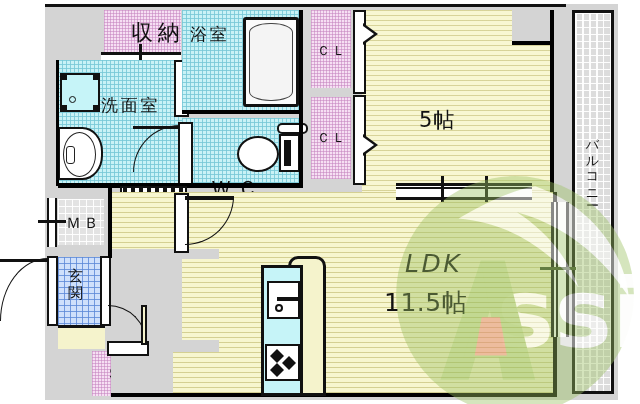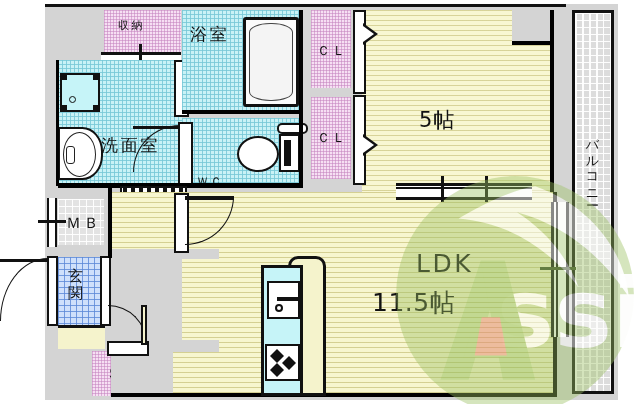--- a/index.html
+++ b/index.html
@@ -60,24 +60,24 @@
   .fl-step{ background:#f5f3cc; }   
 
   
   .wall{background:#000;}
 
   
   .lab{position:absolute;color:#111;white-space:nowrap;
        font-family:"DejaVu Sans","Liberation Sans",sans-serif;}
   .lab-jp{letter-spacing:.14em;}
   .lab-ldk{font-size:25px;letter-spacing:.10em;}
-  .lab-ldk2{font-size:25px;letter-spacing:.02em;}
+  .lab-ldk2{font-size:25px;letter-spacing:.02em;margin-left:12px;}
   .lab-room{font-size:21px;letter-spacing:.16em;font-family:Liberation Mono, monospace;}
   .lab-room2{font-size:21px;letter-spacing:.04em;}
-  .lab-sm{font-size:11px;letter-spacing:.22em;}
+  .lab-sm{font-size:22px;letter-spacing:.22em;padding-left:13px;}
   .lab-cl{font-size:13px;letter-spacing:.18em;}
   .lab-vert{writing-mode:vertical-rl;text-orientation:upright;
             font-size:13px;letter-spacing:.18em;line-height:1;}
   .lab-genkan{font-size:15px;line-height:1.12;letter-spacing:.05em;text-align:center;}
 
   
   .fix{position:absolute;box-sizing:border-box;}
   .tub{border:3px solid #111;background:#fbfbfb;border-radius:3px;}
   .tub-inner{position:absolute;inset:3px;border:1.5px solid #444;
              border-radius:48% 48% 48% 48% / 12% 12% 12% 12%;background:#f4f4f4;}
@@ -152,21 +152,21 @@
   <div class="fold right" style="left:363px;top:134px;"></div>
   <div class="fold-in" style="left:363px;top:137px;"></div>
 
   <div class="abs fl-closet" style="left:104px;top:10px;width:77px;height:45px;"></div>
   <div class="lab lab-sm lab-jp" style="left:118px;top:18px;">収納</div>
 
   <div class="slide-h" style="left:101px;top:52px;width:80px;height:10px;"></div>
   <div class="tick" style="left:139px;top:44px;width:3px;height:28px;"></div>
 
   <div class="abs fl-water" style="left:58px;top:60px;width:124px;height:125px;"></div>
-  <div class="lab lab-room lab-jp" style="left:101px;top:94px;font-size:17px;margin-top:40px;">洗面室</div>
+  <div class="lab lab-room lab-jp" style="left:101px;top:94px;font-size:17px;">洗面室</div>
 
   <div class="fix washpan" style="left:60px;top:73px;width:40px;height:39px;">
     <i style="left:-1px;top:-1px;"></i>
       <i style="right:-1px;top:-1px;"></i>
     <i style="left:-1px;bottom:-1px;"></i>
       <i style="right:-1px;bottom:-1px;"></i>
     <span style="position:absolute;left:7px;bottom:7px;width:5px;height:5px;
                  border:1.5px solid #111;border-radius:50%;background:#c6f4f8;"></span>
   </div>
 
@@ -232,21 +232,21 @@
   <div class="lab lab-cl lab-jp" style="left:106px;top:364px;font-size:16px;">ＳＢ</div>
 
   <div class="abs fl-ldk" style="left:111px;top:192px;width:446px;height:204px;"></div>
 
   <div class="abs slab" style="left:111px;top:249px;width:60px;height:102px;"></div>
   <div class="abs slab" style="left:111px;top:345px;width:62px;height:51px;"></div>
   <div class="abs slab" style="left:171px;top:249px;width:48px;height:10px;"></div>
   <div class="abs slab" style="left:171px;top:340px;width:48px;height:12px;"></div>
   <div class="abs slab" style="left:171px;top:249px;width:11px;height:103px;"></div>
 
-  <div class="lab lab-ldk" style="left:416px;top:249px;">LDK</div>
+  <div class="lab lab-ldk" style="left:405px;top:249px;font-style:italic;">LDK</div>
   <div class="lab lab-ldk2" style="left:372px;top:286px;">11.5帖</div>
 
   <div class="abs wall" style="left:111px;top:393px;width:446px;height:4px;"></div>
   <div class="abs wall" style="left:553px;top:192px;width:4px;height:205px;"></div>
   <div class="abs wall" style="left:108px;top:188px;width:4px;height:70px;"></div>
 
   <div class="jamb" style="left:174px;top:193px;width:11px;height:56px;"></div>
   <div class="swing br" style="left:185px;top:196px;width:48px;height:48px;"></div>
   <div class="abs" style="left:185px;top:196px;width:49px;height:4px;background:#111;"></div>
 

